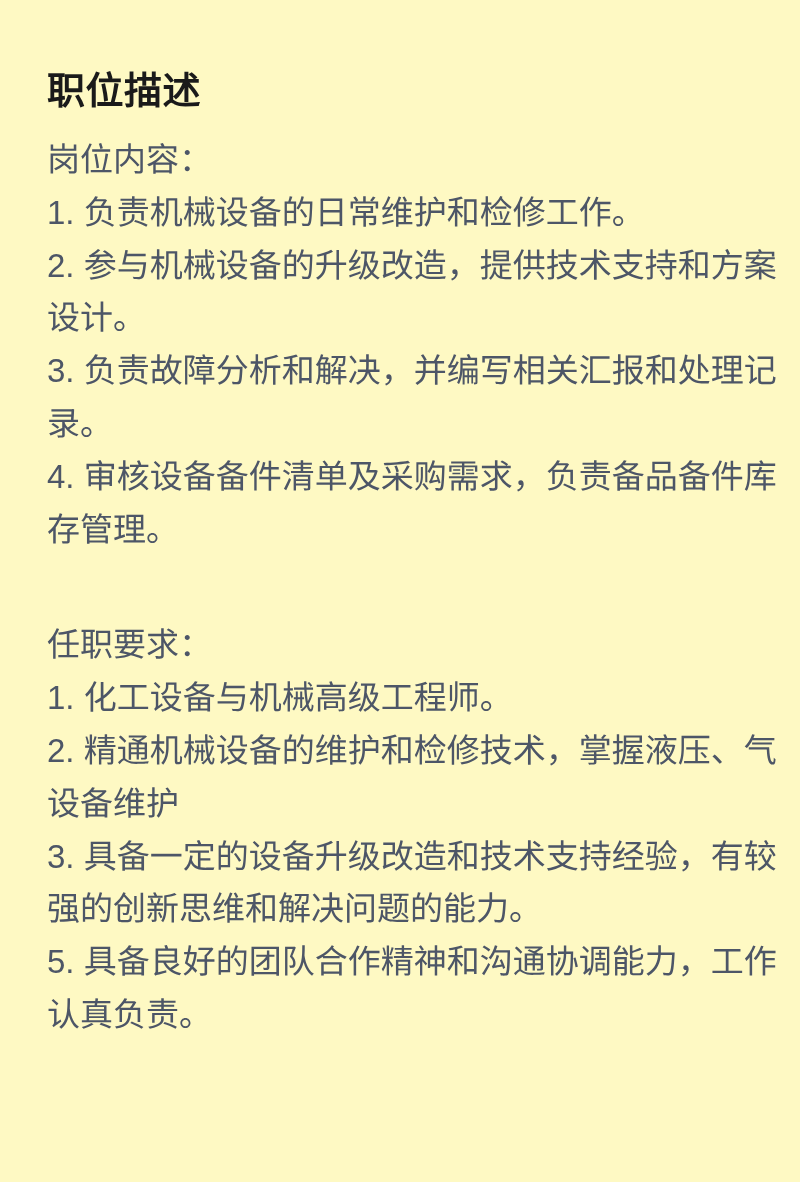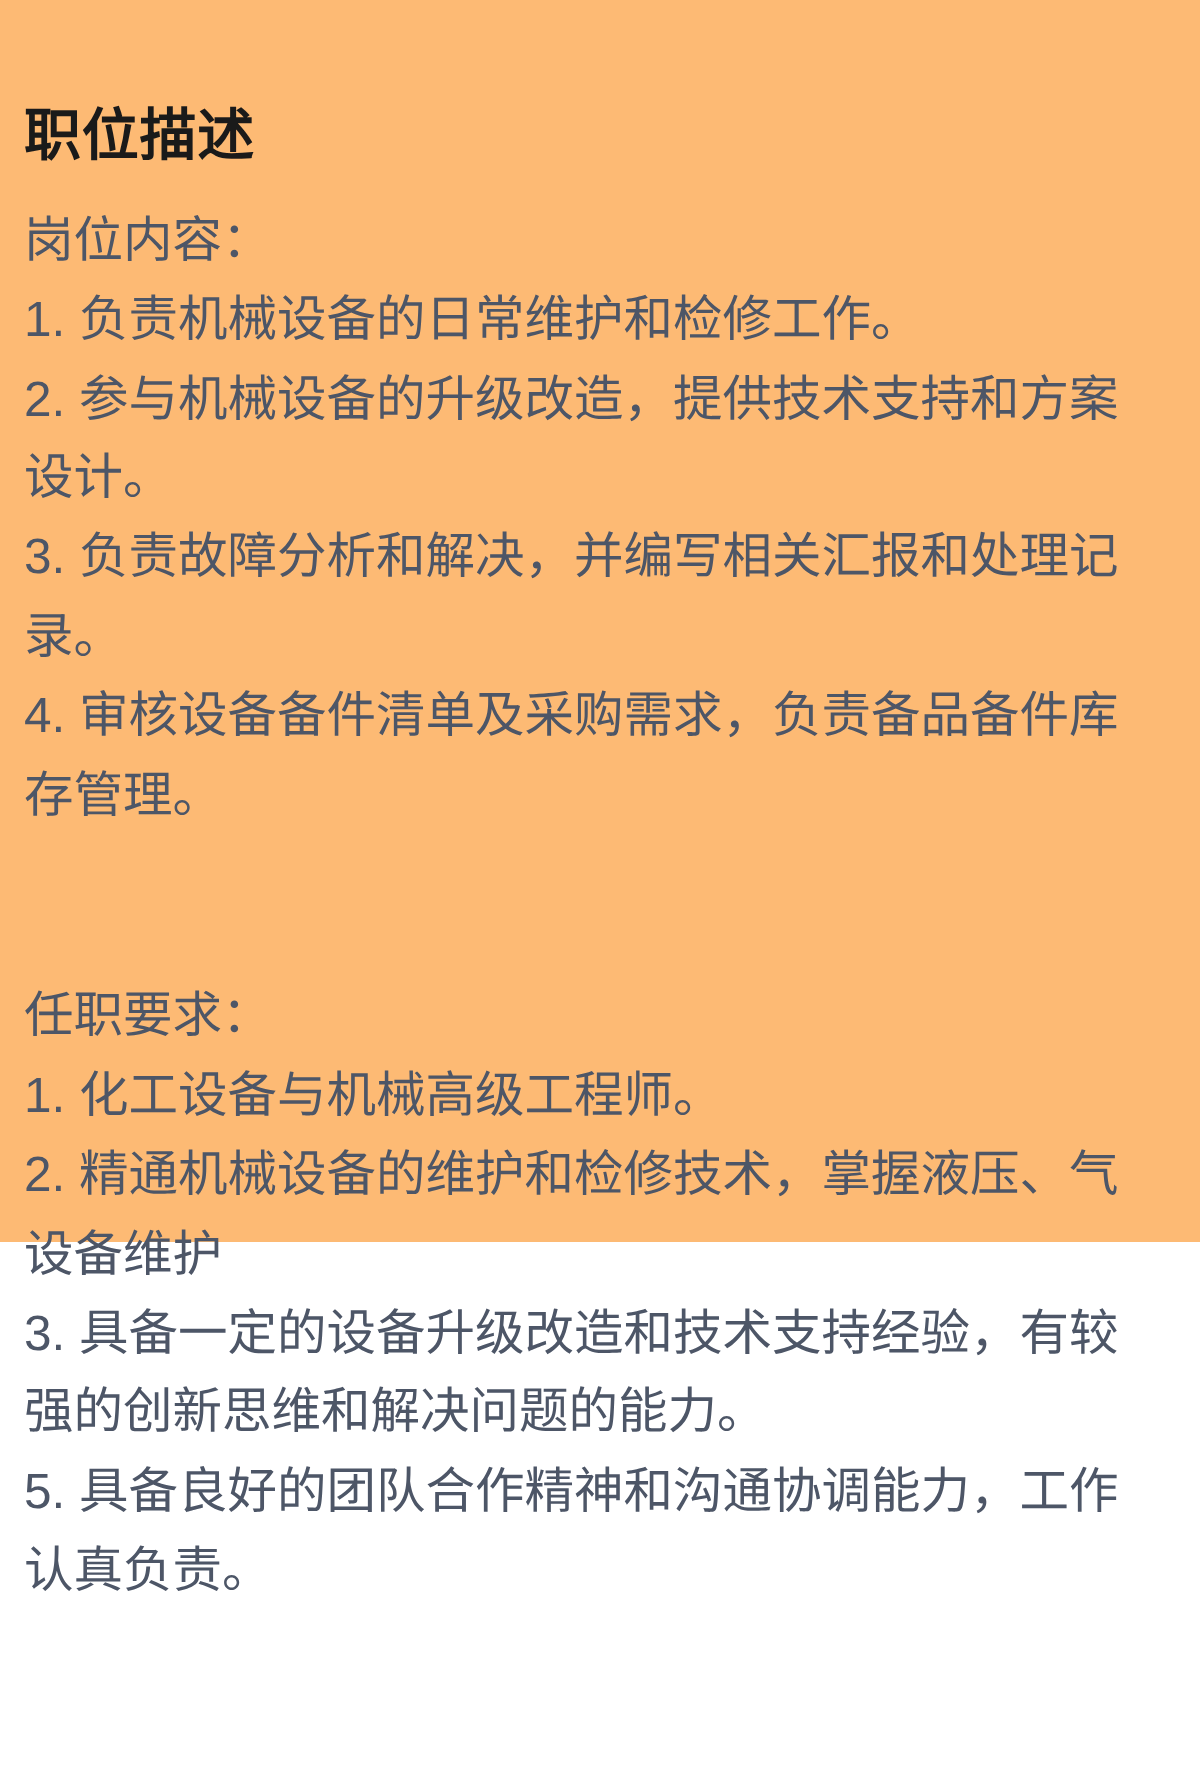--- a/index.html
+++ b/index.html
@@ -9,40 +9,40 @@
   }
   body {
     width: 800px;
     height: 1182px;
     overflow: hidden;
     font-family: "Liberation Sans", "DejaVu Sans", sans-serif;
   }
   .page {
     box-sizing: border-box;
     width: 800px;
-    height: 828px;
-    padding: 68px 20px 25px 16px;
-    background: #fdba74;
+    height: 1182px;
+    padding: 68px 20px 25px 47px;
+    background: #fef9c3;
   }
   .page-title {
     margin: 0;
     font-size: 38px;
     line-height: 46px;
     font-weight: 700;
     color: #1a1a1a;
     letter-spacing: 0.5px;
   }
   .section {
     margin: 0;
   }
   .section.first {
     margin-top: 20px;
   }
   .section.second {
-    margin-top: 95px;
+    margin-top: 63px;
   }
   .jd-line {
     font-size: 33px;
     line-height: 52.8px;
     color: #4d5667;
     white-space: nowrap;
     font-weight: 400;
   }
 </style>
 </head>

